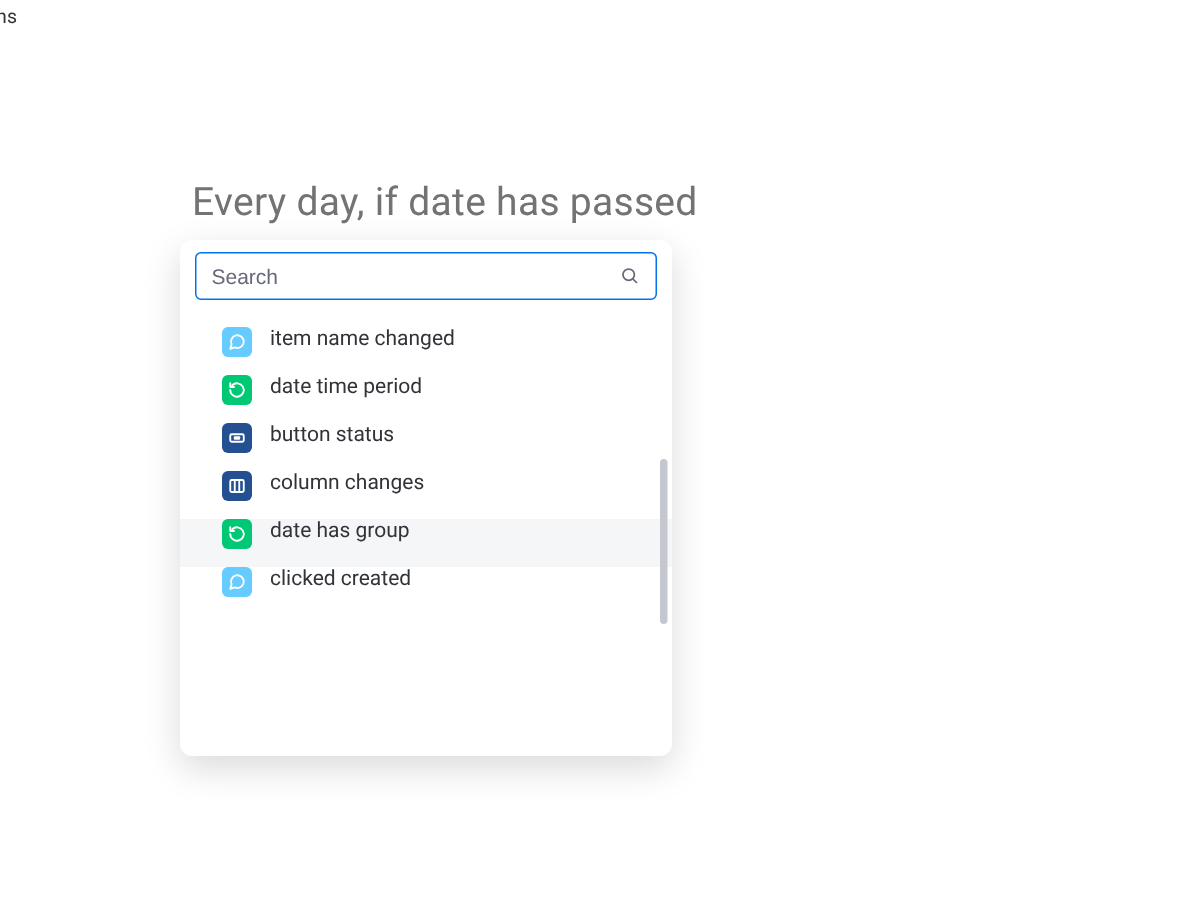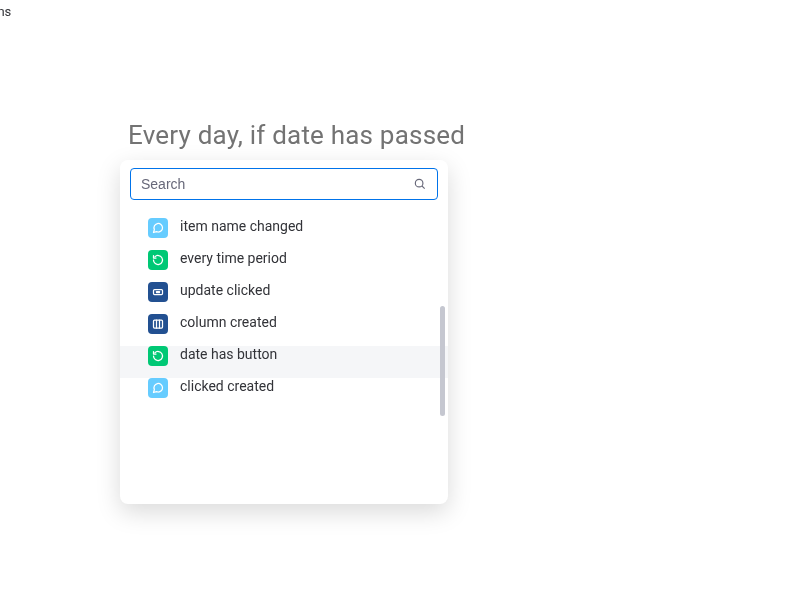--- a/index.html
+++ b/index.html
@@ -153,49 +153,49 @@
             </span>
             <span class="label">item name changed</span>
           </div>
           <div class="item">
             <span class="icon ic-time">
               <svg width="12" height="12" viewBox="0 0 24 24" fill="none" stroke="#ffffff" stroke-width="2.5" stroke-linecap="round" stroke-linejoin="round">
                 <path d="M3 12a9 9 0 1 0 2.64-6.36"></path>
                 <polyline points="3 3 3 8 8 8"></polyline>
               </svg>
             </span>
-            <span class="label">every time period</span>
+            <span class="label">date time period</span>
           </div>
           <div class="item">
             <span class="icon ic-button">
               <svg width="12" height="12" viewBox="0 0 24 24" fill="none" stroke="#ffffff" stroke-width="2.5" stroke-linecap="round" stroke-linejoin="round">
                 <rect x="3" y="7" width="18" height="10" rx="2"></rect>
                 <rect x="9" y="11" width="6" height="2"></rect>
               </svg>
             </span>
-            <span class="label">update clicked</span>
+            <span class="label">button status</span>
           </div>
           <div class="item">
             <span class="icon ic-column">
               <svg width="12" height="12" viewBox="0 0 24 24" fill="none" stroke="#ffffff" stroke-width="2.5" stroke-linecap="round" stroke-linejoin="round">
                 <rect x="3" y="4" width="18" height="16" rx="2"></rect>
                 <line x1="9" y1="4" x2="9" y2="20"></line>
                 <line x1="15" y1="4" x2="15" y2="20"></line>
               </svg>
             </span>
-            <span class="label">column created</span>
+            <span class="label">column changes</span>
           </div>
           <div class="item selected">
             <span class="icon ic-time">
               <svg width="12" height="12" viewBox="0 0 24 24" fill="none" stroke="#ffffff" stroke-width="2.5" stroke-linecap="round" stroke-linejoin="round">
                 <path d="M3 12a9 9 0 1 0 2.64-6.36"></path>
                 <polyline points="3 3 3 8 8 8"></polyline>
               </svg>
             </span>
-            <span class="label">date has button</span>
+            <span class="label">date has group</span>
           </div>
           <div class="item">
             <span class="icon ic-chat">
               <svg width="12" height="12" viewBox="0 0 24 24" fill="none" stroke="#ffffff" stroke-width="2.5" stroke-linecap="round" stroke-linejoin="round">
                 <path d="M21 11.5a8.38 8.38 0 0 1-8.5 8.5 8.5 8.5 0 0 1-3.5-.75L3 21l1.75-6A8.5 8.5 0 1 1 21 11.5z"></path>
               </svg>
             </span>
             <span class="label">clicked created</span>
           </div>
         </div>

